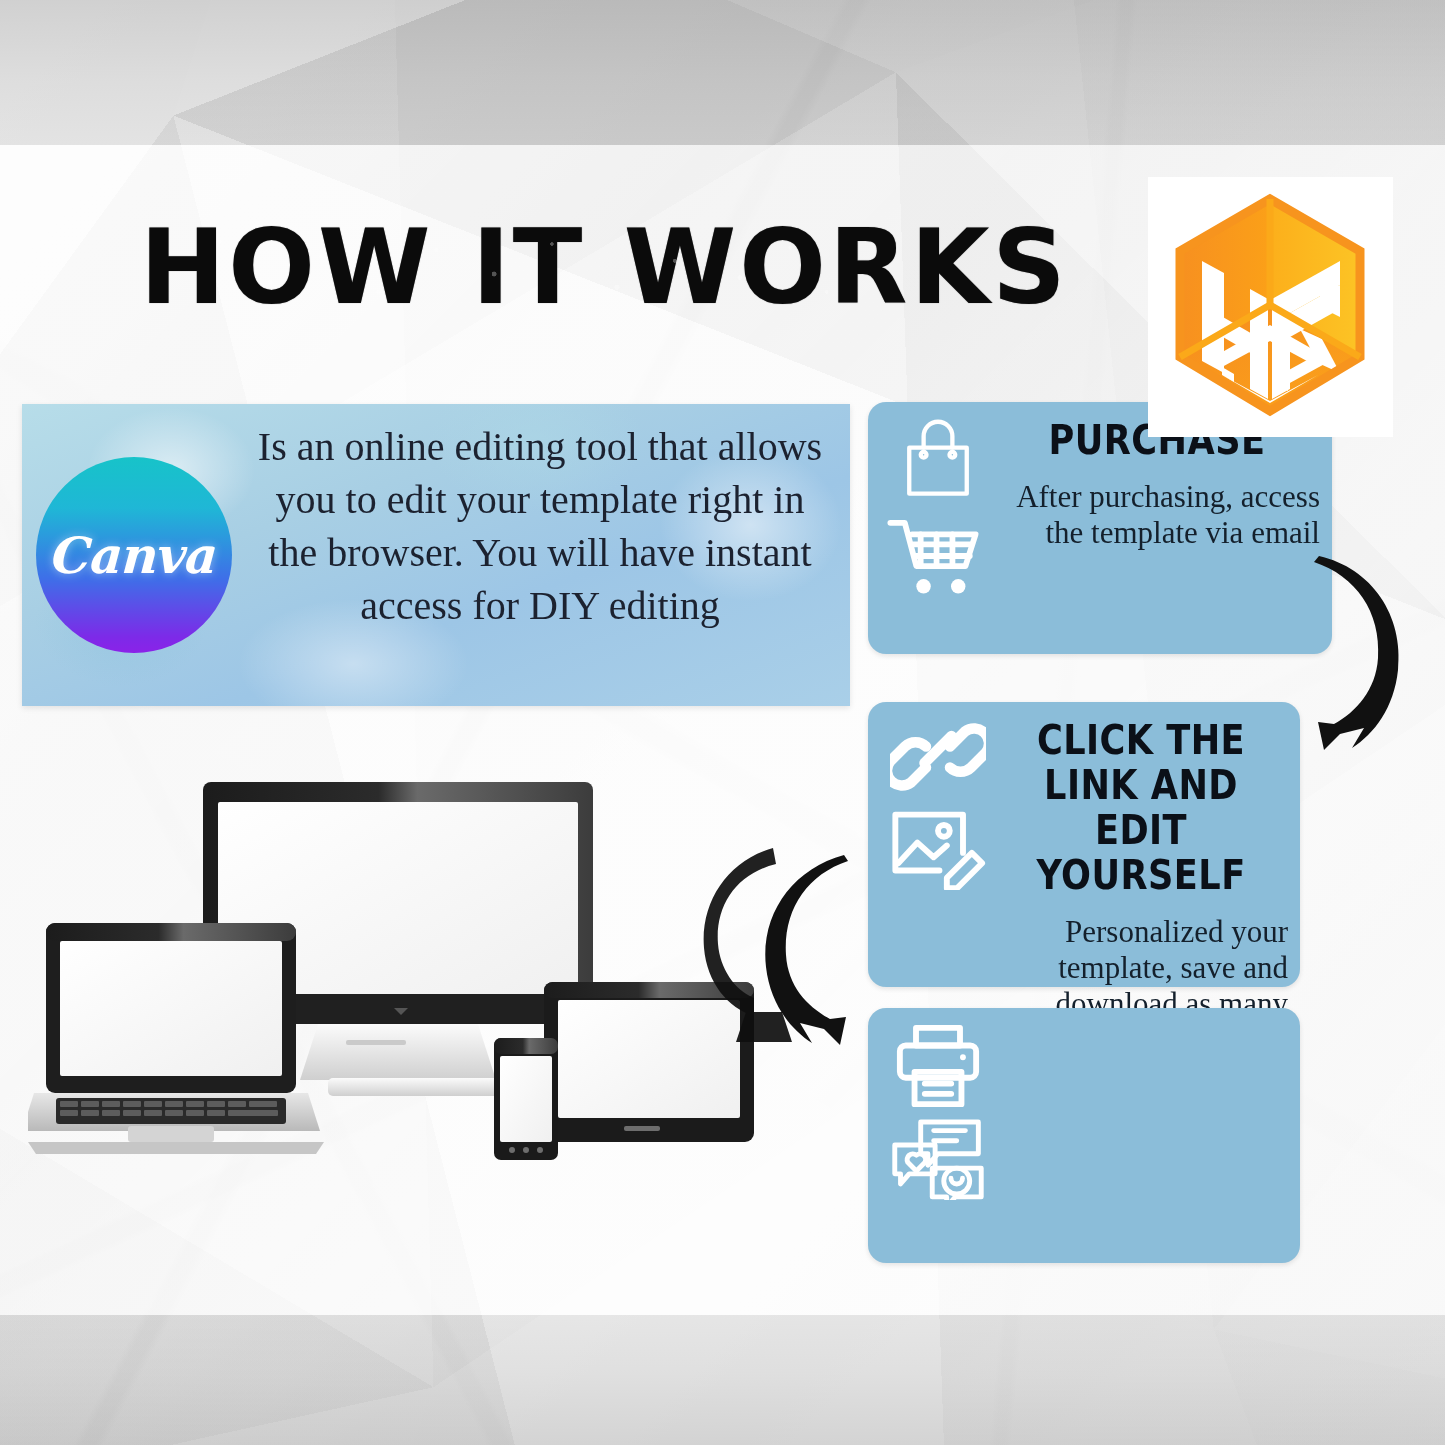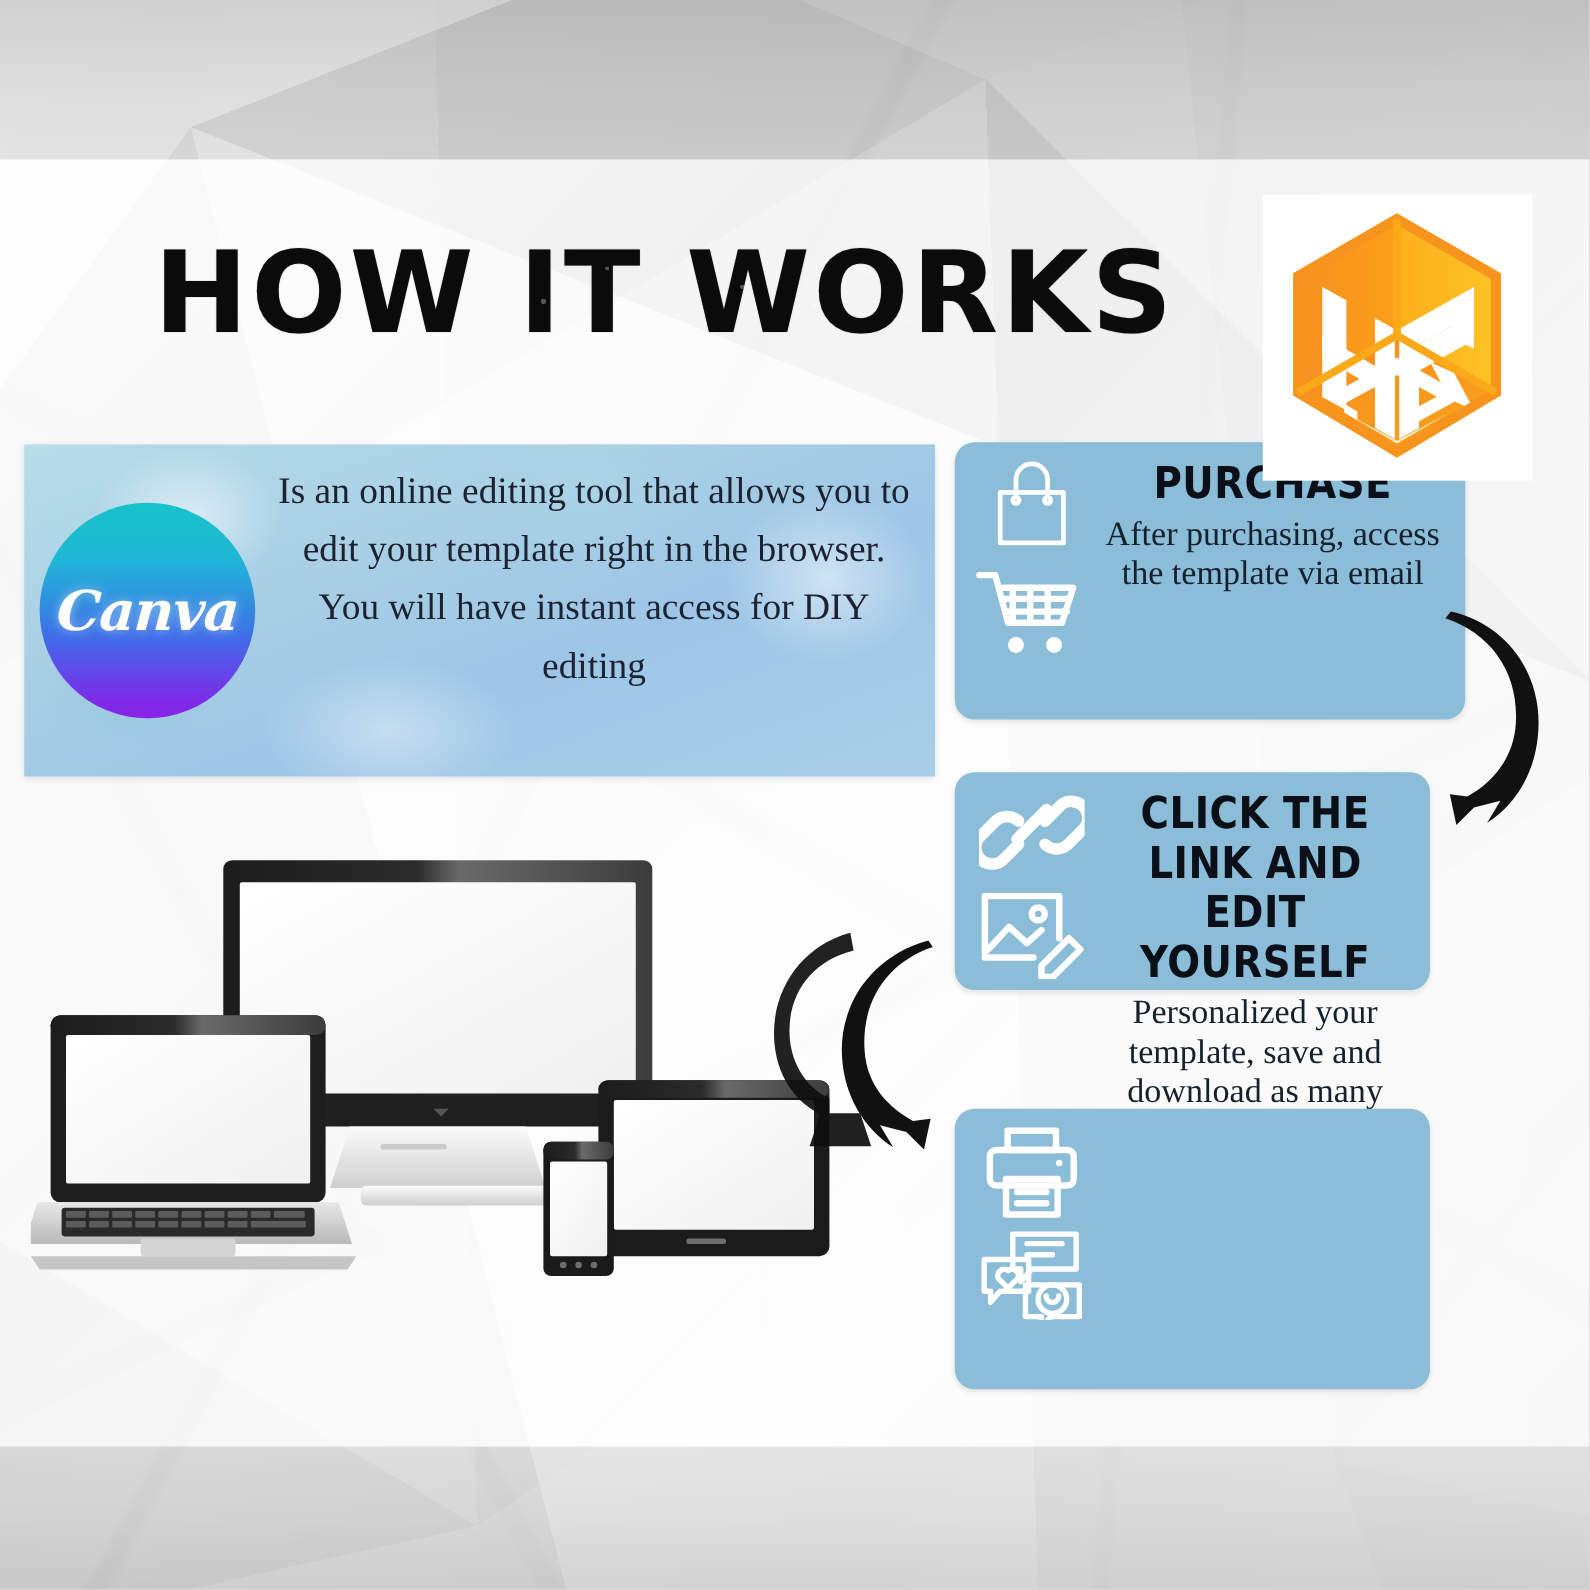--- a/index.html
+++ b/index.html
@@ -144,34 +144,34 @@
     text-shadow: 0 0 10px rgba(255,255,255,.45);
     transform: skewX(-4deg);
   }
   .canva-text {
     position: absolute;
     left: 228px;
     top: 16px;
     width: 580px;
     text-align: center;
     font-family: "Liberation Serif", serif;
-    font-size: 34px;
+    font-size: 40px;
     line-height: 53px;
     color: #1c2230;
   }
 
   
   .card {
     position: absolute;
     background: #8bbdd9;
     border-radius: 18px;
     box-shadow: 0 2px 5px rgba(0,0,0,.10);
   }
   .card.c1 { left: 868px; top: 402px; width: 432px; height: 252px; padding-left: 32px; }
-  .card.c2 { left: 868px; top: 702px; width: 432px; height: 198px; }
+  .card.c2 { left: 868px; top: 702px; width: 432px; height: 285px; }
   .card.c3 { left: 868px; top: 1008px; width: 432px; height: 255px; }
 
   .card-icons {
     position: absolute;
     left: 16px;
     top: 14px;
     width: 108px;
     display: flex;
     flex-direction: column;
     align-items: center;
@@ -191,25 +191,26 @@
     font-weight: 700;
     font-size: 40px;
     line-height: 45px;
     letter-spacing: .5px;
     color: #0b1018;
     transform: scaleX(.88);
     transform-origin: center center;
   }
   .card.c3 .card-title { font-size: 39px; }
   .card-desc {
-    margin-top: 4px;
+    margin-top: 16px;
     font-family: "Liberation Serif", serif;
     font-size: 31px;
     line-height: 36px;
     color: #14202c;
+    text-align: right;
   }
   .card.c3 .card-desc { font-size: 29px; line-height: 34px; }
 
   
   .arrow { position: absolute; }
   .arrow.a1 { left: 1294px; top: 542px; width: 130px; height: 222px; z-index: 35; }
   .arrow.a2 { left: 748px;  top: 845px; width: 120px; height: 210px; }
 
   
   .devices { position: absolute; left: 28px; top: 768px; width: 790px; height: 400px; }

